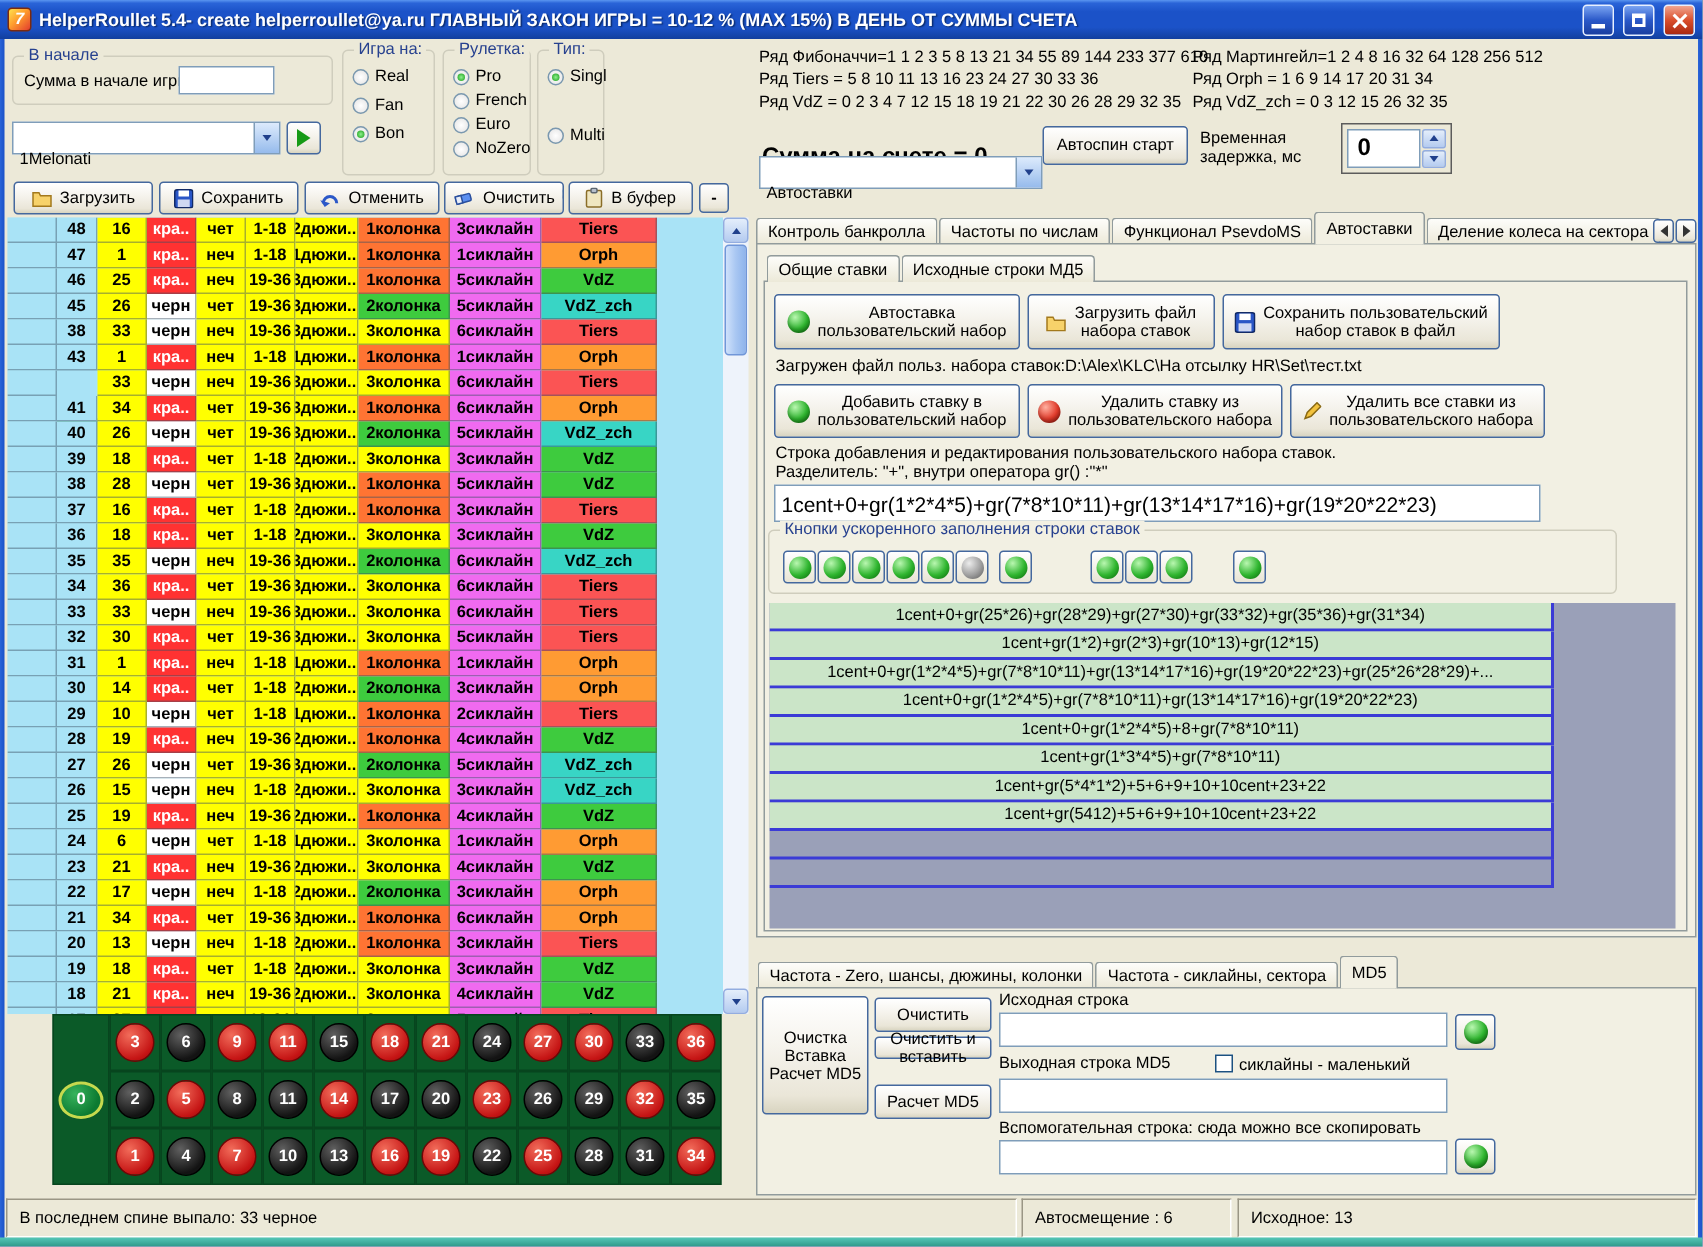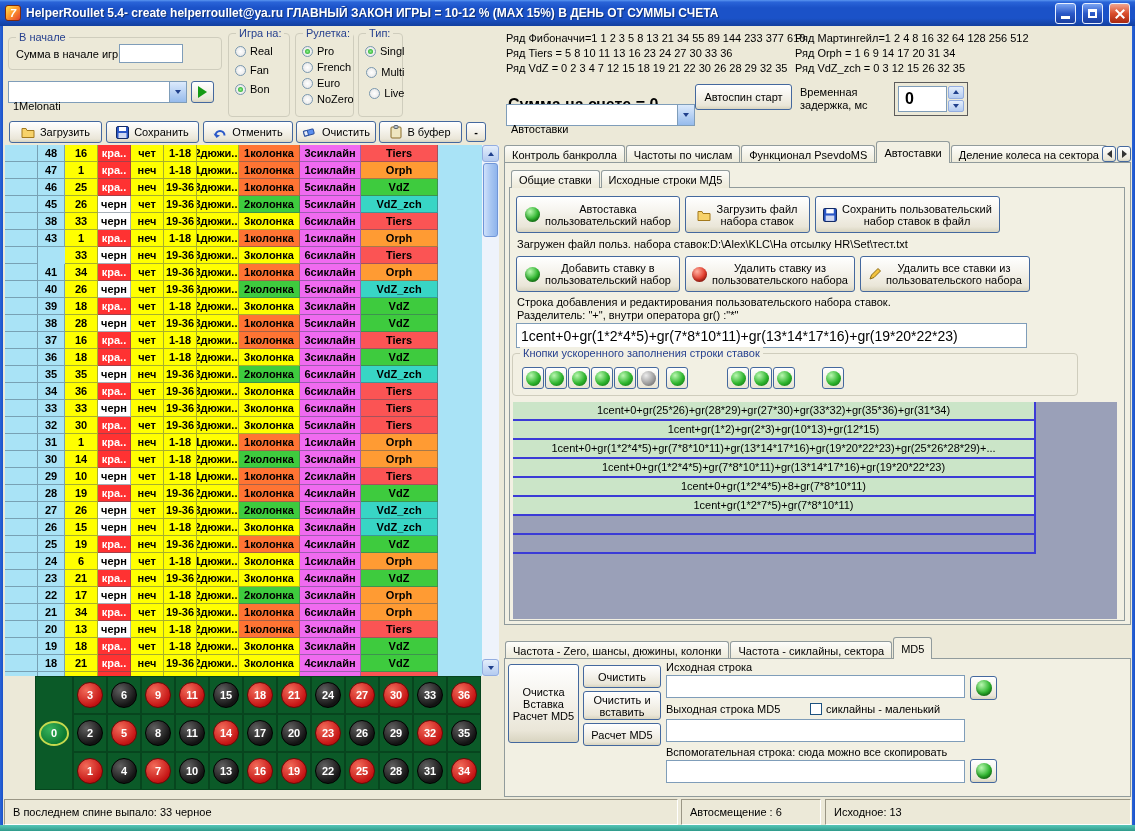--- a/index.html
+++ b/index.html
@@ -168,21 +168,21 @@
           <span class="rlab">Euro</span>
         </div>
         <div class="radio">
           <span class="rdot"></span>
           <span class="rlab">NoZero</span>
         </div>
       </div>
   </div>
   <div class="groupbox" style="left:358px;top:33px;width:45px;height:84px;">
     <span class="gb-label">Тип:</span>
-    <div class="radios" style="gap:7px;align-items:flex-end;">
+    <div class="radios" style="gap:25px;">
         <div class="radio sel">
           <span class="rdot"></span>
           <span class="rlab">Singl</span>
         </div>
         <div class="radio">
           <span class="rdot"></span>
           <span class="rlab">Multi</span>
         </div>
         <div class="radio">
           <span class="rdot"></span>
@@ -922,21 +922,23 @@
         <span class="chip-ball"></span>
       </span>
     </div>
 
   <div id="bet-list">
       <div class="bl-row">1cent+0+gr(25*26)+gr(28*29)+gr(27*30)+gr(33*32)+gr(35*36)+gr(31*34)</div>
       <div class="bl-row">1cent+gr(1*2)+gr(2*3)+gr(10*13)+gr(12*15)</div>
       <div class="bl-row">1cent+0+gr(1*2*4*5)+gr(7*8*10*11)+gr(13*14*17*16)+gr(19*20*22*23)+gr(25*26*28*29)+...</div>
       <div class="bl-row">1cent+0+gr(1*2*4*5)+gr(7*8*10*11)+gr(13*14*17*16)+gr(19*20*22*23)</div>
       <div class="bl-row">1cent+0+gr(1*2*4*5)+8+gr(7*8*10*11)</div>
-      <div class="bl-row">1cent+gr(1*2*7*5)+gr(7*8*10*11)</div>
+      <div class="bl-row">1cent+gr(1*3*4*5)+gr(7*8*10*11)</div>
+      <div class="bl-row">1cent+gr(5*4*1*2)+5+6+9+10+10cent+23+22</div>
+      <div class="bl-row">1cent+gr(5412)+5+6+9+10+10cent+23+22</div>
       <div class="bl-row empty"></div>
       <div class="bl-row empty"></div>
     </div>
 
   <div class="tabstrip" style="left:505px;top:638px;height:21px;">
       <div class="tab">Частота - Zero, шансы, дюжины, колонки</div>
       <div class="tab">Частота - сиклайны, сектора</div>
       <div class="tab active">MD5</div>
     </div>
   <div class="panel" style="left:504px;top:658px;width:627px;height:139px;"></div>
@@ -944,21 +946,21 @@
   <div class="xp-btn" style="left:508px;top:664px;width:71px;height:79px;">
     <span class="btn-lines">
       <span>Очистка</span>
       <span>Вставка</span>
       <span>Расчет MD5</span>
     </span>
   </div>
   <div class="xp-btn" style="left:583px;top:665px;width:78px;height:23px;">
     <span>Очистить</span>
   </div>
-  <div class="xp-btn" style="left:583px;top:691px;width:78px;height:29px;">
+  <div class="xp-btn" style="left:583px;top:691px;width:78px;height:15px;">
     <span class="btn-lines">
       <span>Очистить и</span>
       <span>вставить</span>
     </span>
   </div>
   <div class="xp-btn" style="left:583px;top:723px;width:78px;height:23px;">
     <span>Расчет MD5</span>
   </div>
 
   <div class="lbl" style="left:666px;top:661px;">Исходная строка</div>

